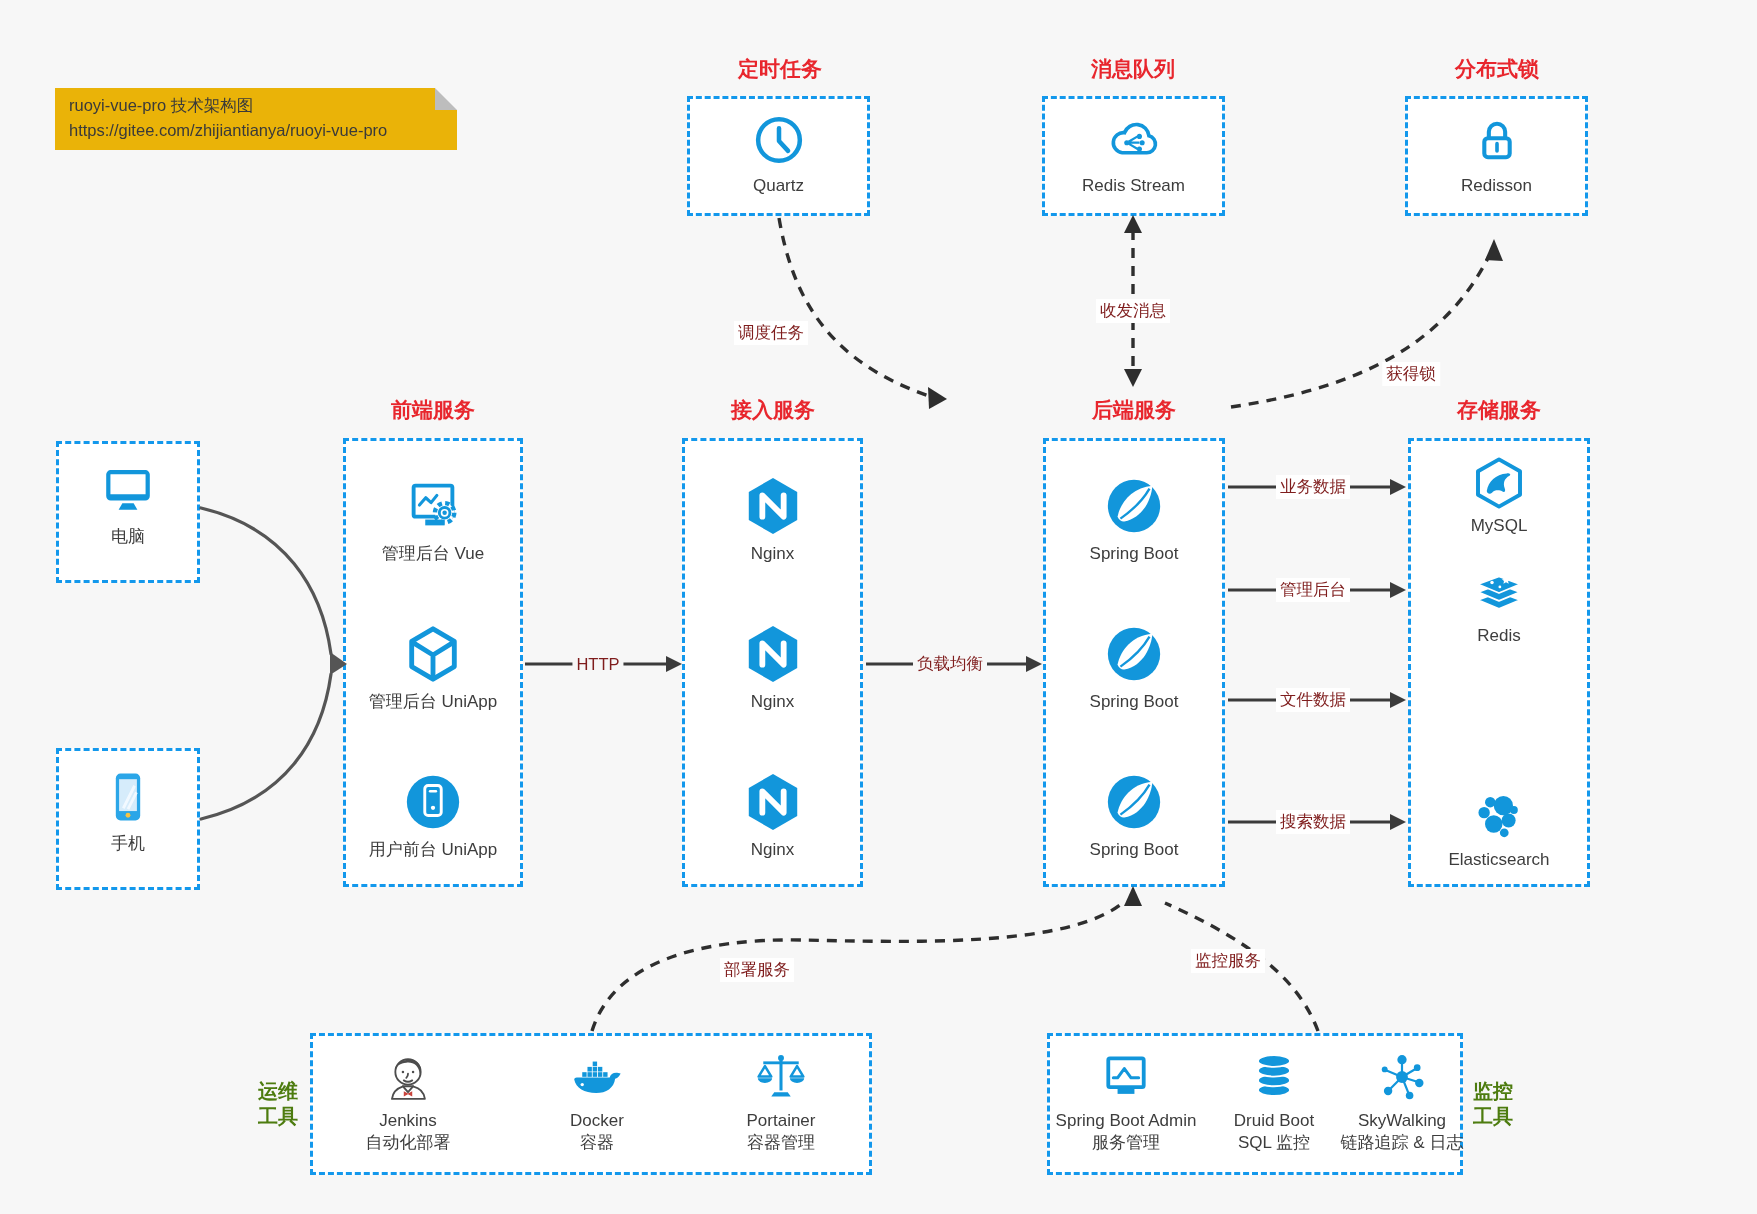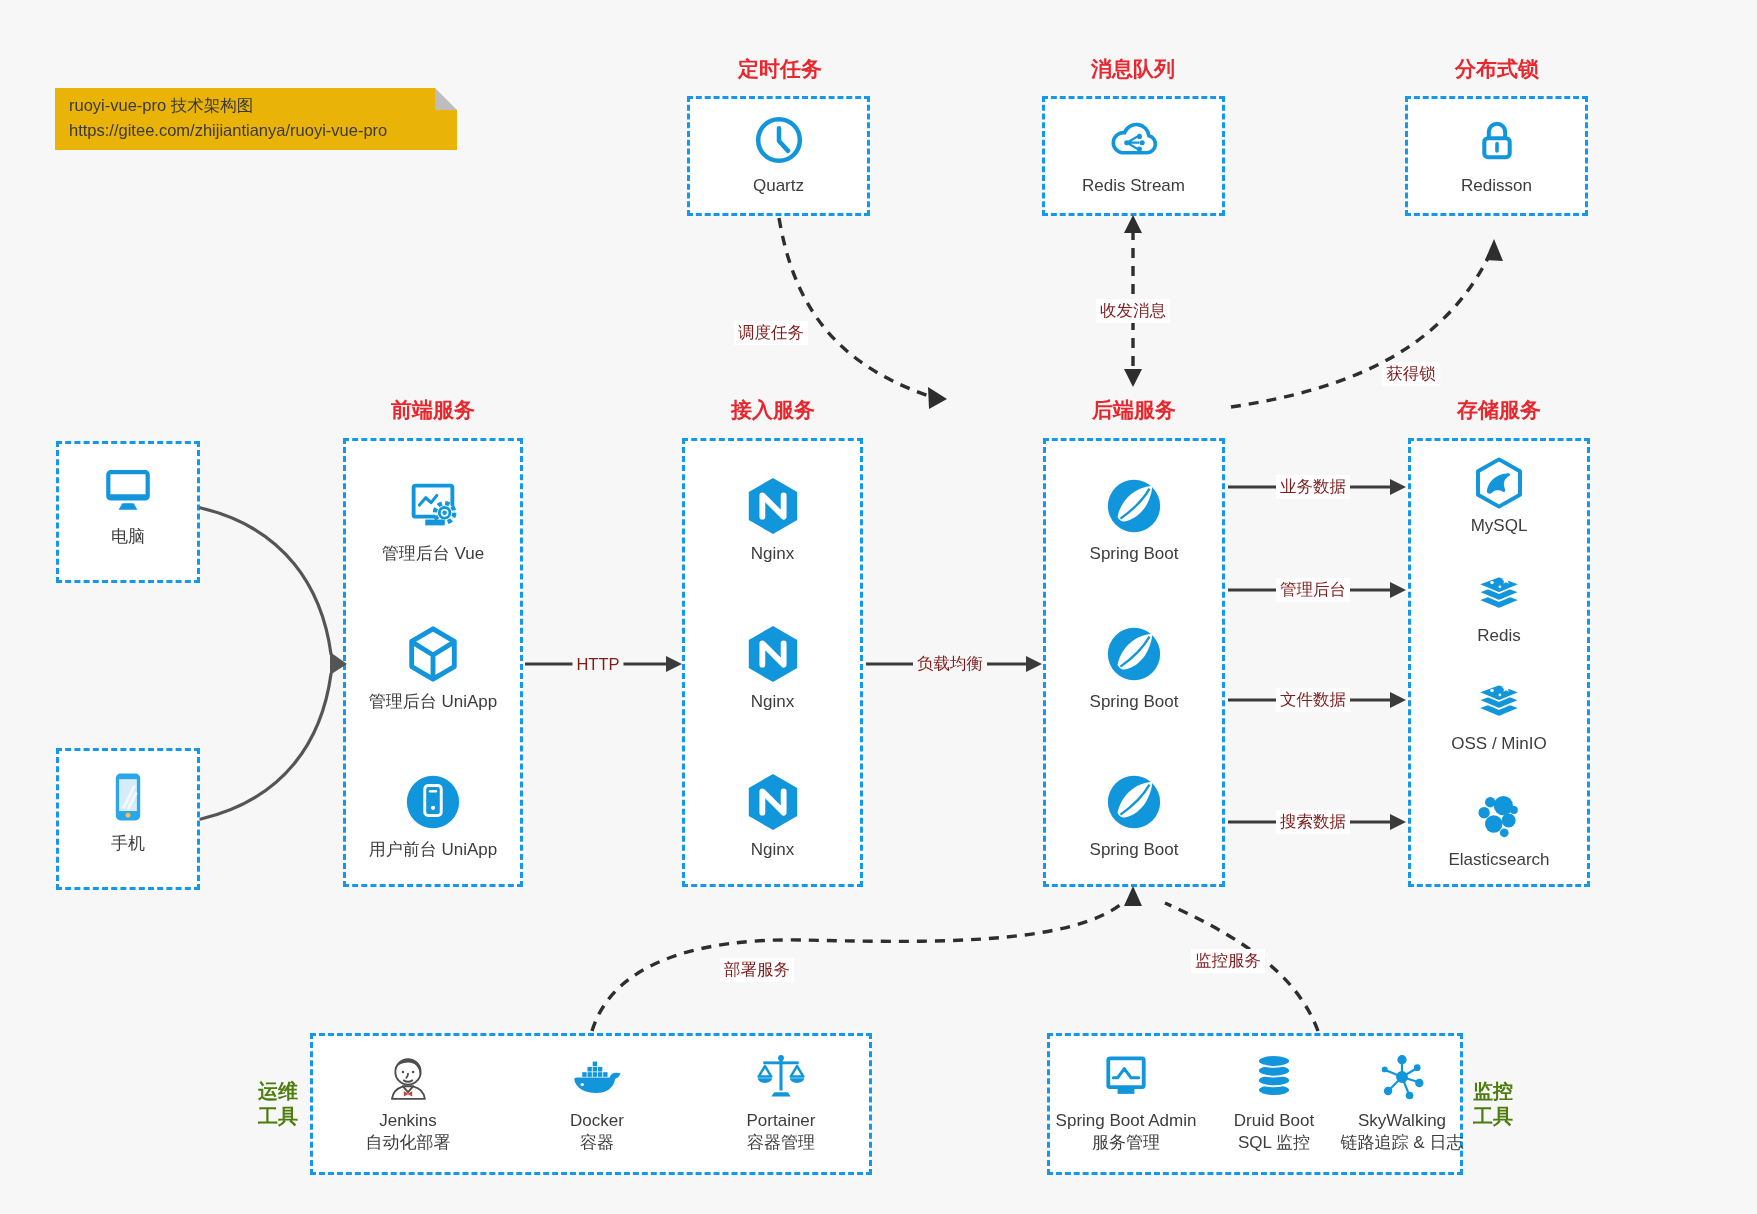--- a/index.html
+++ b/index.html
@@ -203,33 +203,20 @@
         <g fill="#1296db" stroke="#ffffff" stroke-width="2" stroke-linejoin="round">
           <path d="M8 40 L32 31 L56 40 L32 50 Z"></path>
           <path d="M8 31 L32 22 L56 31 L32 41 Z"></path>
           <path d="M8 22 L32 13 L56 22 L32 32 Z"></path>
         </g>
         <circle cx="24" cy="20" r="2" fill="#ffffff"></circle>
         <path d="M40 13 l1.6 2.9 3.2 .3 -2.4 2.1 .7 3.1 -3.1-1.6 -2.9 1.7 .6-3.2 -2.4-2.1 3.2-.3 Z" fill="#ffffff"></path>
         <circle cx="33" cy="25" r="1.6" fill="#ffffff"></circle>
       </svg>
       <div class="lbl">Redis</div>
-    </div>
-    <div class="node col-item" style="top:232px;gap:4px">
-      <svg class="ic" width="56" height="56" viewBox="0 0 64 64">
-        <g fill="#1296db" stroke="#ffffff" stroke-width="2" stroke-linejoin="round">
-          <path d="M8 40 L32 31 L56 40 L32 50 Z"></path>
-          <path d="M8 31 L32 22 L56 31 L32 41 Z"></path>
-          <path d="M8 22 L32 13 L56 22 L32 32 Z"></path>
-        </g>
-        <circle cx="24" cy="20" r="2" fill="#ffffff"></circle>
-        <path d="M40 13 l1.6 2.9 3.2 .3 -2.4 2.1 .7 3.1 -3.1-1.6 -2.9 1.7 .6-3.2 -2.4-2.1 3.2-.3 Z" fill="#ffffff"></path>
-        <circle cx="33" cy="25" r="1.6" fill="#ffffff"></circle>
-      </svg>
-      <div class="lbl">OSS / MinIO</div>
     </div>
     <div class="node col-item" style="top:348px;gap:4px">
       <svg class="ic" width="56" height="56" viewBox="0 0 64 64">
         <g fill="#1296db">
           <circle cx="37" cy="19" r="11"></circle>
             <circle cx="22" cy="15" r="6"></circle>
           <circle cx="15" cy="27" r="6.5"></circle>
             <circle cx="26" cy="40" r="10"></circle>
           <circle cx="43" cy="36" r="8"></circle>
             <circle cx="49" cy="24" r="4.5"></circle>

